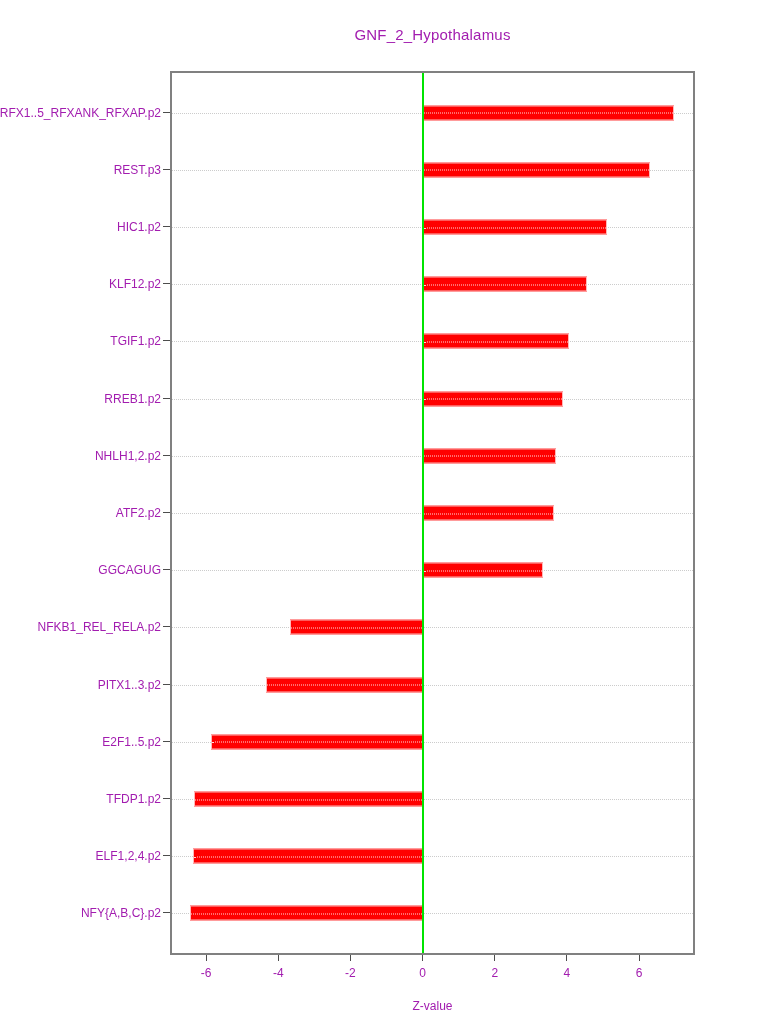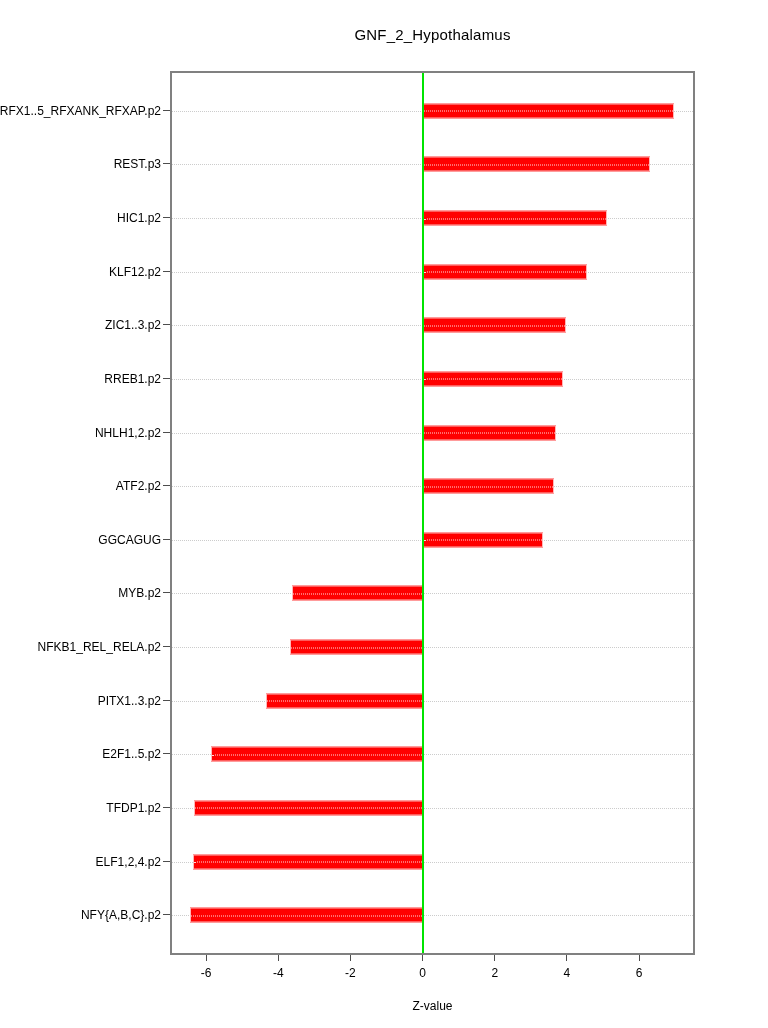--- a/index.html
+++ b/index.html
@@ -2,21 +2,21 @@
 <html><head>
 <meta charset="utf-8">
 <style>
   html, body { margin: 0; padding: 0; background: #ffffff; }
   .figure {
     position: relative;
     width: 768px;
     height: 1028px;
     background: #ffffff;
     font-family: "Liberation Sans", sans-serif;
-    color: #000000;
+    color: #a21caf;
     overflow: hidden;
   }
   .chart-title {
     position: absolute;
     top: 26px;
     left: 170px;
     width: 525px;
     text-align: center;
     font-size: 15px;
     font-weight: 500;
@@ -143,22 +143,22 @@
         </div>
         <div class="bar-row">
           <div class="gridline"></div>
           <div class="y-tick"></div>
           <div class="category-label">KLF12.p2</div>
           <div class="bar" style="left: 48.11%; width: 31.6151%; background: rgb(255, 0, 0); border-color: rgb(255, 184, 184);"></div>
         </div>
         <div class="bar-row">
           <div class="gridline"></div>
           <div class="y-tick"></div>
-          <div class="category-label">ZIC1..3.p2</div>
-          <div class="bar" style="left: 48.11%; width: 27.4914%; background: rgb(255, 0, 0); border-color: rgb(255, 184, 184);"></div>
+          <div class="category-label">TGIF1.p2</div>
+          <div class="bar" style="left: 48.11%; width: 28.1787%; background: rgb(255, 0, 0); border-color: rgb(255, 184, 184);"></div>
         </div>
         <div class="bar-row">
           <div class="gridline"></div>
           <div class="y-tick"></div>
           <div class="category-label">RREB1.p2</div>
           <div class="bar" style="left: 48.11%; width: 27.0103%; background: rgb(255, 0, 0); border-color: rgb(255, 184, 184);"></div>
         </div>
         <div class="bar-row">
           <div class="gridline"></div>
           <div class="y-tick"></div>
@@ -169,26 +169,20 @@
           <div class="gridline"></div>
           <div class="y-tick"></div>
           <div class="category-label">ATF2.p2</div>
           <div class="bar" style="left: 48.11%; width: 25.2921%; background: rgb(255, 0, 0); border-color: rgb(255, 184, 184);"></div>
         </div>
         <div class="bar-row">
           <div class="gridline"></div>
           <div class="y-tick"></div>
           <div class="category-label">GGCAGUG</div>
           <div class="bar" style="left: 48.11%; width: 23.0241%; background: rgb(255, 0, 0); border-color: rgb(255, 184, 184);"></div>
-        </div>
-        <div class="bar-row">
-          <div class="gridline"></div>
-          <div class="y-tick"></div>
-          <div class="category-label">MYB.p2</div>
-          <div class="bar" style="left: 22.9553%; width: 25.1546%; background: rgb(255, 0, 0); border-color: rgb(255, 184, 184);"></div>
         </div>
         <div class="bar-row">
           <div class="gridline"></div>
           <div class="y-tick"></div>
           <div class="category-label">NFKB1_REL_RELA.p2</div>
           <div class="bar" style="left: 22.6804%; width: 25.4296%; background: rgb(255, 0, 0); border-color: rgb(255, 184, 184);"></div>
         </div>
         <div class="bar-row">
           <div class="gridline"></div>
           <div class="y-tick"></div>

